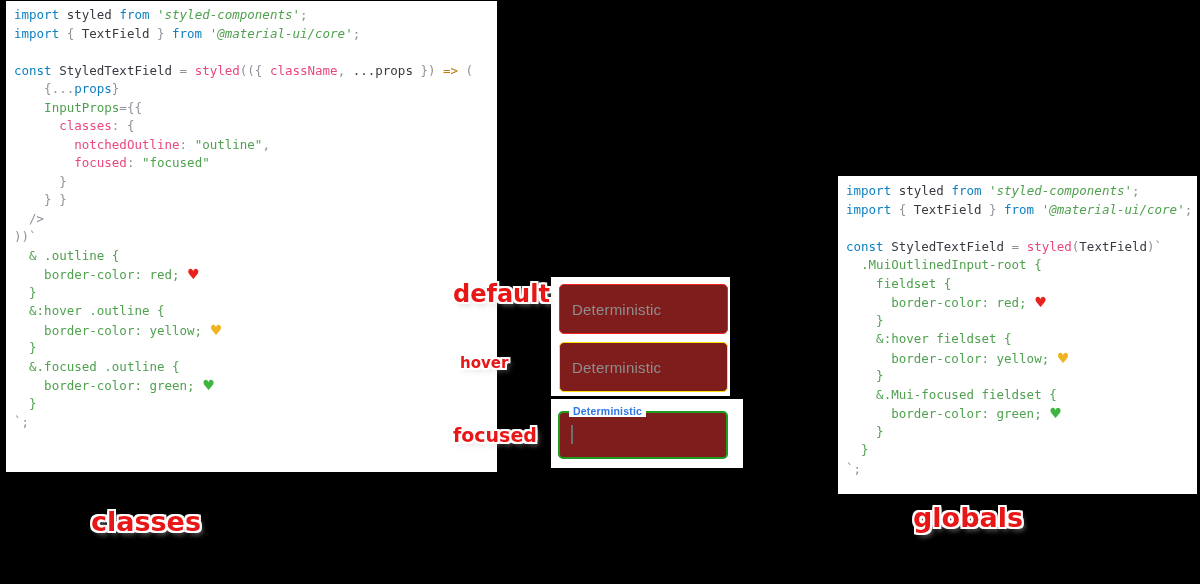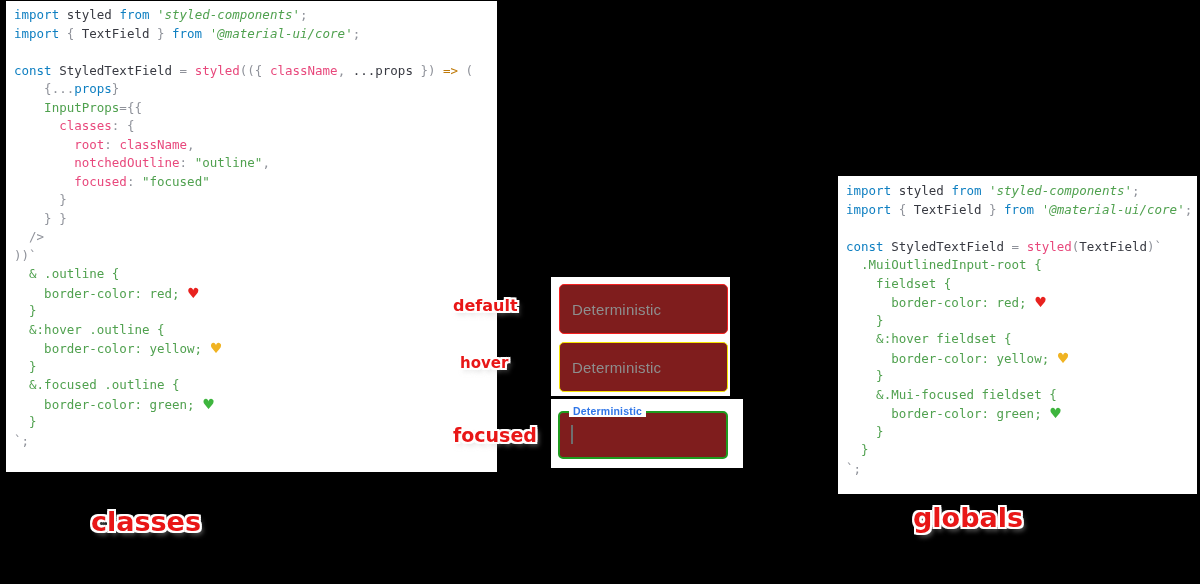--- a/index.html
+++ b/index.html
@@ -38,39 +38,38 @@
             font-size:10.5px;font-weight:bold;color:#2e75e8;letter-spacing:.2px;}
   .tf-caret{position:absolute;left:11px;top:12px;width:2px;height:19px;background:#6e6e6e;}
 
   
   .red-label{position:absolute;color:#e81717;font-weight:bold;
      font-family:"DejaVu Sans",sans-serif;
      text-shadow:
        -2px -2px 0 #fff, 2px -2px 0 #fff, -2px 2px 0 #fff, 2px 2px 0 #fff,
        0 -2px 0 #fff, 0 2px 0 #fff, -2px 0 0 #fff, 2px 0 0 #fff,
        3px 4px 5px rgba(190,190,190,.55);}
-  #lbl-default{left:453px;top:296px;font-size:16px;}
+  #lbl-default{left:453px;top:280px;font-size:24px;}
   #lbl-hover{left:460px;top:354px;font-size:15px;}
   #lbl-focused{left:453px;top:424px;font-size:19px;}
   #lbl-classes{left:91px;top:506px;font-size:27px;}
   #lbl-globals{left:913px;top:502px;font-size:27px;}
 </style>
 </head>
 <body>
 
 <div class="code-panel" id="panel-classes">
   <div class="code">
       <div class="cl"><span class="tk-kw">import</span><span class="tk-txt"> styled </span><span class="tk-kw">from</span><span class="tk-stri"> 'styled-components'</span><span class="tk-gry">;</span></div>
       <div class="cl"><span class="tk-kw">import</span><span class="tk-gry"> { </span><span class="tk-txt">TextField</span><span class="tk-gry"> } </span><span class="tk-kw">from</span><span class="tk-stri"> '@material-ui/core'</span><span class="tk-gry">;</span></div>
       <div class="cl">&nbsp;</div>
       <div class="cl"><span class="tk-kw">const</span><span class="tk-txt"> StyledTextField </span><span class="tk-gry">= </span><span class="tk-pnk">styled</span><span class="tk-gry">(({ </span><span class="tk-pnk">className</span><span class="tk-gry">, </span><span class="tk-txt">...props</span><span class="tk-gry"> }) </span><span class="tk-orn">=&gt;</span><span class="tk-gry"> (</span></div>
       <div class="cl"><span class="tk-gry">    {...</span><span class="tk-kw">props</span><span class="tk-gry">}</span></div>
       <div class="cl"><span class="tk-grn">    InputProps</span><span class="tk-gry">={{</span></div>
       <div class="cl"><span class="tk-pnk">      classes</span><span class="tk-gry">: {</span></div>
-      <div class="cl"><span class="tk-pnk">        root</span><span class="tk-gry">: </span><span class="tk-pnk">className</span><span class="tk-gry">,</span></div>
       <div class="cl"><span class="tk-pnk">        notchedOutline</span><span class="tk-gry">: </span><span class="tk-grn">"outline"</span><span class="tk-gry">,</span></div>
       <div class="cl"><span class="tk-pnk">        focused</span><span class="tk-gry">: </span><span class="tk-grn">"focused"</span></div>
       <div class="cl"><span class="tk-gry">      }</span></div>
       <div class="cl"><span class="tk-gry">    } }</span></div>
       <div class="cl"><span class="tk-gry">  /&gt;</span></div>
       <div class="cl"><span class="tk-gry">))`</span></div>
       <div class="cl"><span class="tk-grn">  &amp; .outline {</span></div>
       <div class="cl"><span class="tk-grn">    border-color: red; </span><span class="tk-hr">♥</span></div>
       <div class="cl"><span class="tk-grn">  }</span></div>
       <div class="cl"><span class="tk-grn">  &amp;:hover .outline {</span></div>

